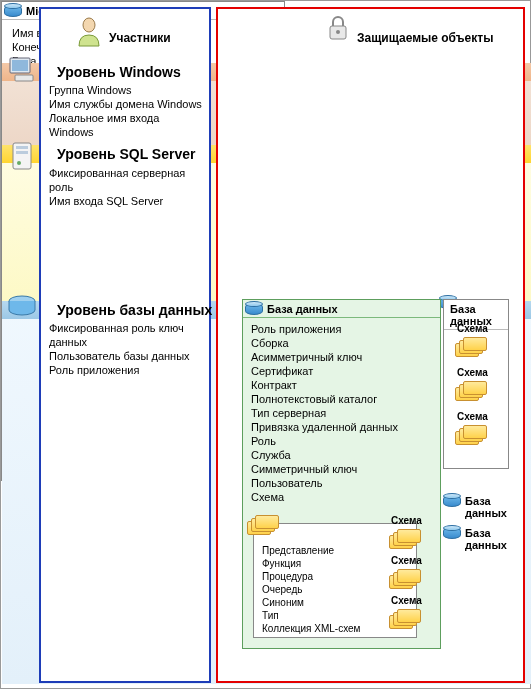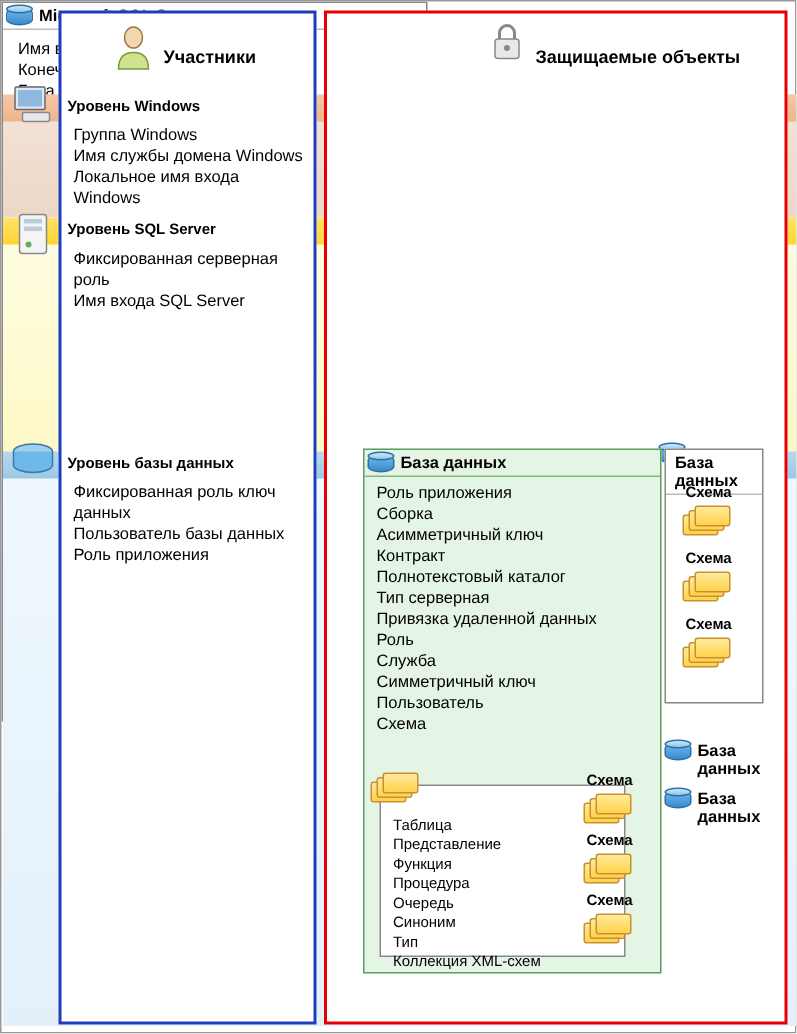--- a/index.html
+++ b/index.html
@@ -7,21 +7,21 @@
 .diagram{position:relative;width:531px;height:689px;border:1px solid #999}
 .col-left{position:absolute;left:38px;top:6px;width:172px;height:676px;border:2px solid #1e3db8;background:#fff}
 .col-right{position:absolute;left:215px;top:6px;width:309px;height:676px;border:2px solid #e40000;background:#fff}
 .band{position:absolute;left:1px;width:529px}
 .band-win{top:62px;height:82px;background:linear-gradient(#f3e4d8,#edd7c7)}
 .band-win-hdr{top:62px;height:18px;background:linear-gradient(#f4c9a8,#efb58a)}
 .band-sql{top:144px;height:156px;background:linear-gradient(#fffde4,#fdf9c6)}
 .band-sql-hdr{top:144px;height:18px;background:linear-gradient(#ffe36b,#ffd531)}
 .band-db{top:300px;height:383px;background:linear-gradient(#f0f8fe,#e3f0fa)}
 .band-db-hdr{top:300px;height:18px;background:linear-gradient(#b7d9ef,#9cc8e6)}
-.hdr-label{position:absolute;left:44px;font-weight:bold;font-size:10px;line-height:18px}
+.hdr-label{position:absolute;left:56px;font-weight:bold;font-size:14px;line-height:18px}
 .title-left{position:absolute;left:108px;top:30px;font-weight:bold;font-size:12px}
 .title-right{position:absolute;left:356px;top:30px;font-weight:bold;font-size:12px}
 .txtblock{position:absolute;left:48px;width:158px;line-height:14px}
 .sec-win-items{top:82px}
 .sec-sql-items{top:165px}
 .sec-db-items{top:320px}
 .ricon{position:absolute}
 .box-hdr{font-weight:bold;font-size:11px;padding:3px 6px 2px 24px;position:relative}
 .sqlbox{left:232px;top:186px;width:284px;height:480px;border:1px solid #888;background:#fff}
 .sqlbox-body{padding:6px 10px 6px 10px;line-height:14px}
@@ -147,36 +147,36 @@
           <div class="cyl"></div>
           <div class="top"></div>
         </div>
       <span>База данных</span>
     </div>
     <div style="border-top:1px solid #7cb97c"></div>
     <div class="dbbox1-body">
       <div>Роль приложения</div>
       <div>Сборка</div>
       <div>Асимметричный ключ</div>
+      <div>Сертификат</div>
       <div>Контракт</div>
       <div>Полнотекстовый каталог</div>
       <div>Тип серверная</div>
       <div>Привязка удаленной данных</div>
       <div>Роль</div>
       <div>Служба</div>
       <div>Симметричный ключ</div>
       <div>Пользователь</div>
       <div>Схема</div>
     </div>
   </div>
 
   <div class="schemabox">
     <div class="schemabox-body">
       <div style="height:16px"></div>
-      <div>Таблица</div>
       <div>Представление</div>
       <div>Функция</div>
       <div>Процедура</div>
       <div>Очередь</div>
       <div>Синоним</div>
       <div>Тип</div>
       <div>Коллекция XML-схем</div>
     </div>
   </div>
   <div class="sch-stack" style="left:246px;top:514px">

